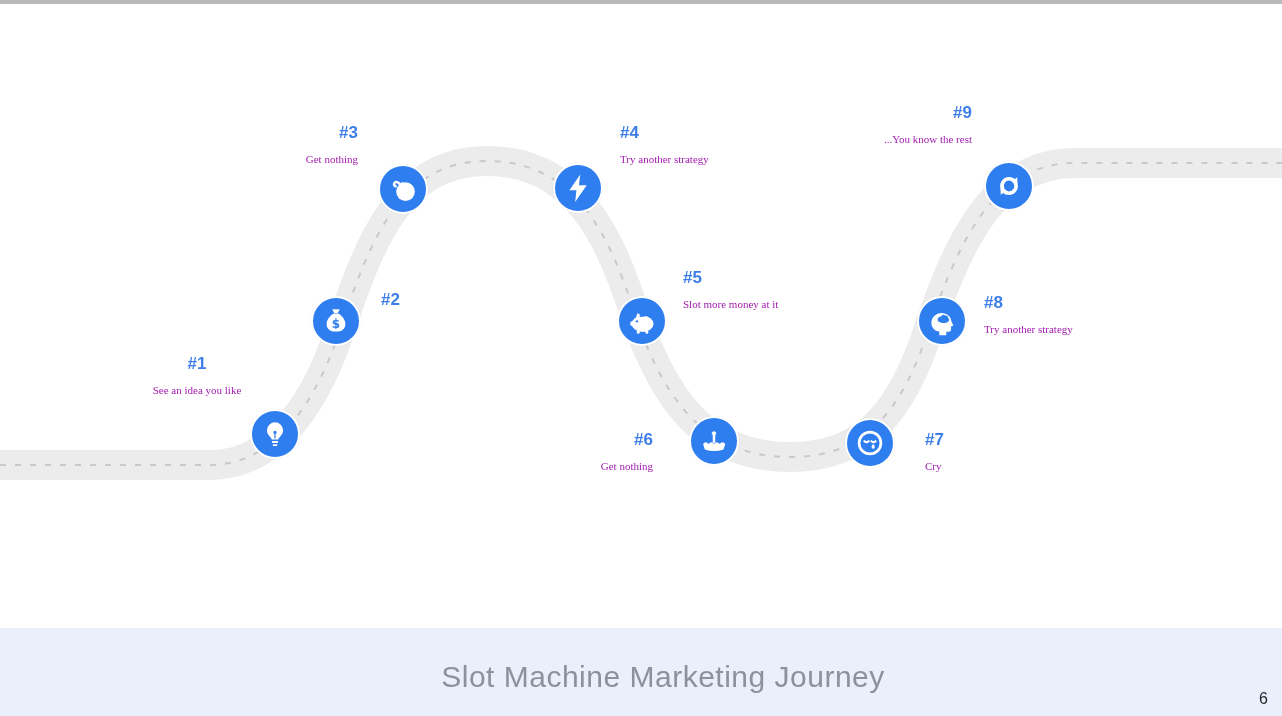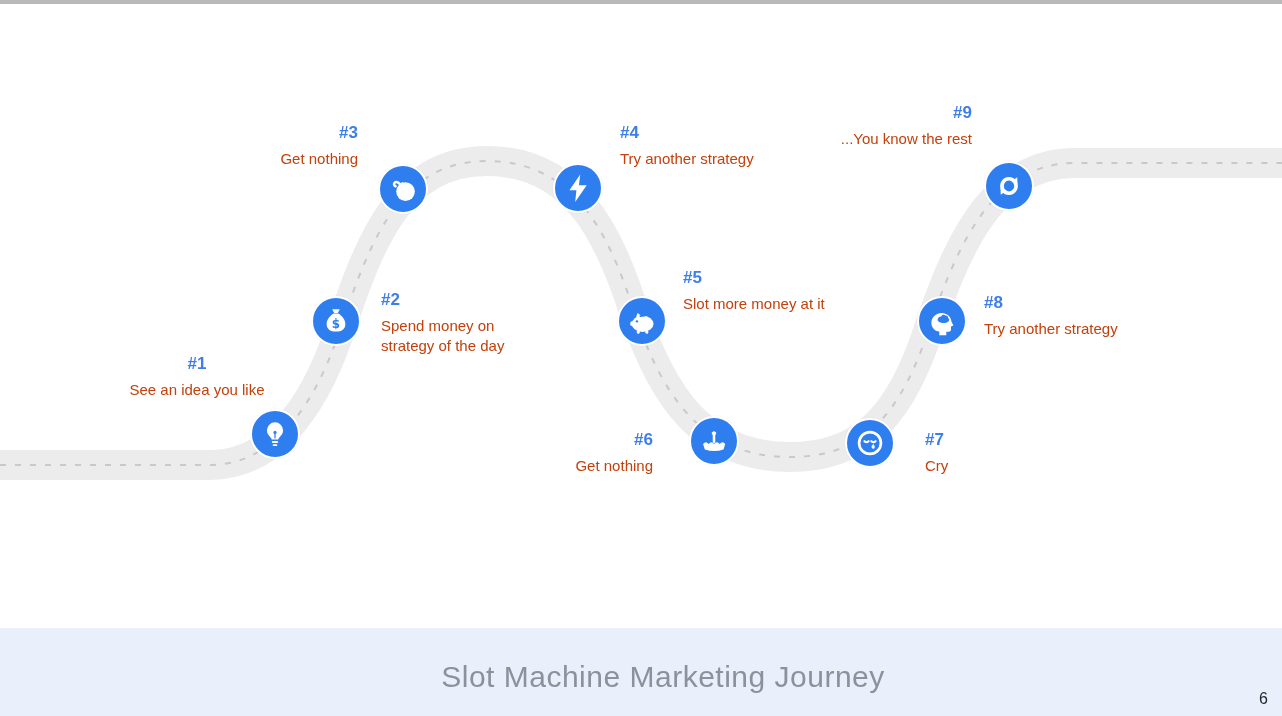--- a/index.html
+++ b/index.html
@@ -12,21 +12,21 @@
   .road-svg { position:absolute; left:0; top:0; }
 
   .stop-icon { position:absolute; width:50px; height:50px; border-radius:50%;
                background:#2f7ef0; border:2px solid #ffffff;
                display:flex; align-items:center; justify-content:center;
                box-shadow:0 0 0 1px rgba(0,0,0,0.02); }
   .stop-icon svg { width:38px; height:38px; }
 
   .step-label { position:absolute; }
   .step-label .num { font-size:17px; font-weight:bold; color:#3e7ee8; line-height:22px; margin-bottom:5px; }
-  .step-label .txt { font-size:15px; color:#c2410c; line-height:20px; }
+  .step-label .txt { font-size:11px; color:#a21caf; line-height:20px;font-family:Liberation Serif, serif; }
   .align-center { text-align:center; }
   .align-right  { text-align:right; }
   .align-left   { text-align:left; }
 
   .footer { position:absolute; left:0; bottom:0; width:1282px; height:88px; background:#eaf0fb;padding-left:44px; }
   .footer-title { width:100%; height:100%; display:flex; align-items:center; justify-content:center;
                   padding-top:10px; font-size:30px; color:#8b919d; letter-spacing:0.5px; }
   .page-number { position:absolute; right:14px; bottom:8px; font-size:16px; color:#26282b; }
 </style>
 </head>
@@ -109,21 +109,20 @@
         <polygon fill="#fff" points="6.8,17.6 6.6,13.1 10.5,14.7"></polygon>
       </svg>
   </div>
 
   <div class="step-label align-center" style="left:112px; top:353px; width:170px;">
     <div class="num">#1</div>
     <div class="txt">See an idea you like</div>
   </div>
   <div class="step-label align-left" style="left:381px; top:289px; width:150px;">
     <div class="num">#2</div>
-    <div class="txt">Spend money on strategy of the day</div>
   </div>
   <div class="step-label align-right" style="left:198px; top:122px; width:160px;">
     <div class="num">#3</div>
     <div class="txt">Get nothing</div>
   </div>
   <div class="step-label align-left" style="left:620px; top:122px; width:210px;">
     <div class="num">#4</div>
     <div class="txt">Try another strategy</div>
   </div>
   <div class="step-label align-left" style="left:683px; top:267px; width:178px;">

